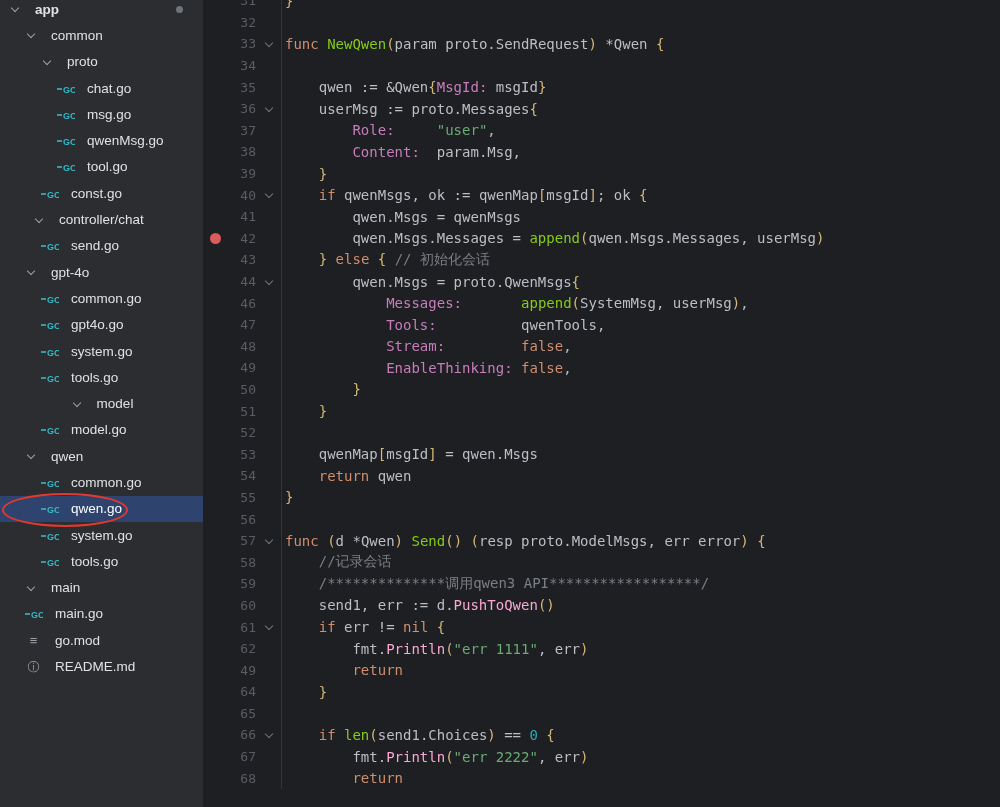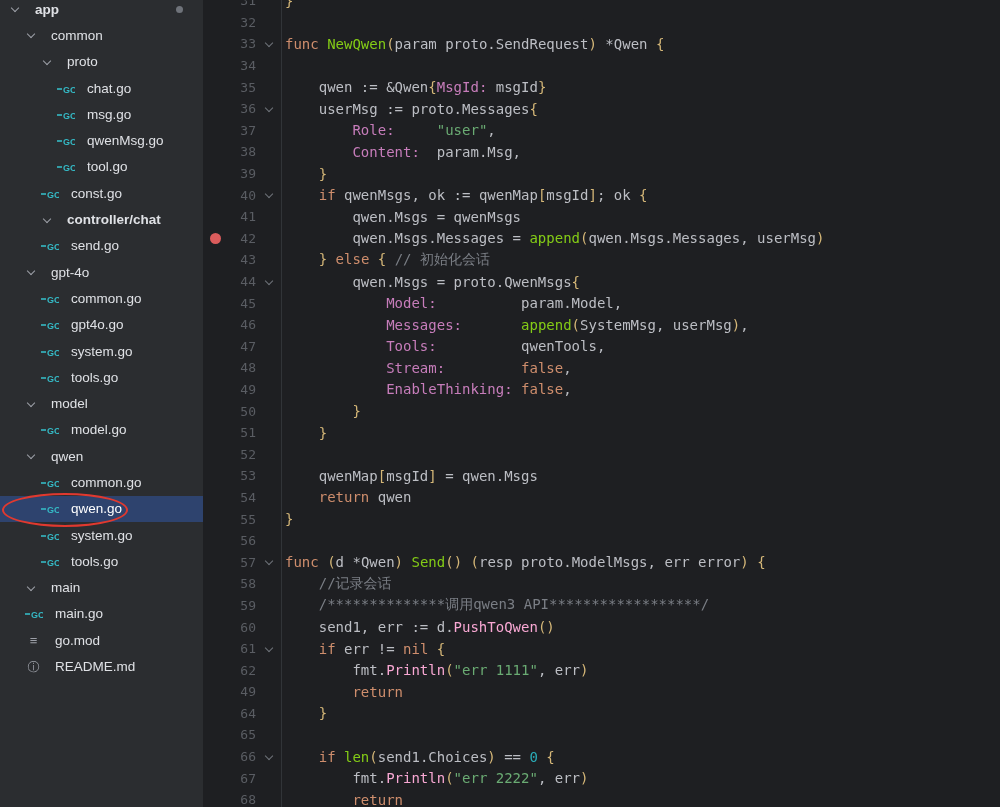--- a/index.html
+++ b/index.html
@@ -92,21 +92,21 @@
         </div>
         <div class="tree-row" style="padding-left: 40px;">
           <span class="ficon">
             <svg width="19" height="13" viewBox="0 0 19 13">
               <line x1="1" y1="7" x2="6" y2="7" stroke="#35B9C5" stroke-width="1.6"></line>
               <text x="7" y="10.5" font-size="9" font-weight="bold" fill="#35B9C5" font-family="Liberation Sans, sans-serif">GO</text>
             </svg>
           </span>
           <span class="tree-label">const.go</span>
         </div>
-        <div class="tree-row" style="padding-left: 40px; font-weight: bold;">
+        <div class="tree-row" style="padding-left: 32px;">
           <span class="chev"></span>
           <span class="tree-label">controller/chat</span>
         </div>
         <div class="tree-row" style="padding-left: 40px;">
           <span class="ficon">
             <svg width="19" height="13" viewBox="0 0 19 13">
               <line x1="1" y1="7" x2="6" y2="7" stroke="#35B9C5" stroke-width="1.6"></line>
               <text x="7" y="10.5" font-size="9" font-weight="bold" fill="#35B9C5" font-family="Liberation Sans, sans-serif">GO</text>
             </svg>
           </span>
@@ -145,21 +145,21 @@
         </div>
         <div class="tree-row" style="padding-left: 40px;">
           <span class="ficon">
             <svg width="19" height="13" viewBox="0 0 19 13">
               <line x1="1" y1="7" x2="6" y2="7" stroke="#35B9C5" stroke-width="1.6"></line>
               <text x="7" y="10.5" font-size="9" font-weight="bold" fill="#35B9C5" font-family="Liberation Sans, sans-serif">GO</text>
             </svg>
           </span>
           <span class="tree-label">tools.go</span>
         </div>
-        <div class="tree-row" style="padding-left: 24px;">
+        <div class="tree-row" style=" justify-content: center;">
           <span class="chev"></span>
           <span class="tree-label">model</span>
         </div>
         <div class="tree-row" style="padding-left: 40px;">
           <span class="ficon">
             <svg width="19" height="13" viewBox="0 0 19 13">
               <line x1="1" y1="7" x2="6" y2="7" stroke="#35B9C5" stroke-width="1.6"></line>
               <text x="7" y="10.5" font-size="9" font-weight="bold" fill="#35B9C5" font-family="Liberation Sans, sans-serif">GO</text>
             </svg>
           </span>
@@ -238,21 +238,20 @@
         <div class="code-line"><div class="gut-bp"></div><div class="gut-num">35</div><div class="gut-fold"></div><div><span class="tk-d">    qwen := &amp;Qwen</span><span class="tk-b">{</span><span class="tk-p">MsgId:</span><span class="tk-d"> msgId</span><span class="tk-b">}</span></div></div>
         <div class="code-line"><div class="gut-bp"></div><div class="gut-num">36</div><div class="gut-fold"><span class="fold-chev"></span></div><div><span class="tk-d">    userMsg := proto.Messages</span><span class="tk-b">{</span></div></div>
         <div class="code-line"><div class="gut-bp"></div><div class="gut-num">37</div><div class="gut-fold"></div><div><span class="tk-d">        </span><span class="tk-p">Role:</span><span class="tk-d">     </span><span class="tk-s">"user"</span><span class="tk-d">,</span></div></div>
         <div class="code-line"><div class="gut-bp"></div><div class="gut-num">38</div><div class="gut-fold"></div><div><span class="tk-d">        </span><span class="tk-p">Content:</span><span class="tk-d">  </span><span class="tk-d">param.Msg,</span></div></div>
         <div class="code-line"><div class="gut-bp"></div><div class="gut-num">39</div><div class="gut-fold"></div><div><span class="tk-d">    </span><span class="tk-b">}</span></div></div>
         <div class="code-line"><div class="gut-bp"></div><div class="gut-num">40</div><div class="gut-fold"><span class="fold-chev"></span></div><div><span class="tk-d">    </span><span class="tk-k">if </span><span class="tk-d">qwenMsgs, ok := qwenMap</span><span class="tk-b">[</span><span class="tk-d">msgId</span><span class="tk-b">]</span><span class="tk-d">; ok </span><span class="tk-b">{</span></div></div>
         <div class="code-line"><div class="gut-bp"></div><div class="gut-num">41</div><div class="gut-fold"></div><div><span class="tk-d">        qwen.Msgs = qwenMsgs</span></div></div>
         <div class="code-line"><div class="gut-bp"><div class="bp"></div></div><div class="gut-num">42</div><div class="gut-fold"></div><div><span class="tk-d">        qwen.Msgs.Messages = </span><span class="tk-f">append</span><span class="tk-b">(</span><span class="tk-d">qwen.Msgs.Messages, userMsg</span><span class="tk-b">)</span></div></div>
         <div class="code-line"><div class="gut-bp"></div><div class="gut-num">43</div><div class="gut-fold"></div><div><span class="tk-d">    </span><span class="tk-b">}</span><span class="tk-d"> </span><span class="tk-k">else</span><span class="tk-d"> </span><span class="tk-b">{</span><span class="tk-d"> </span><span class="tk-c">// 初始化会话</span></div></div>
         <div class="code-line"><div class="gut-bp"></div><div class="gut-num">44</div><div class="gut-fold"><span class="fold-chev"></span></div><div><span class="tk-d">        qwen.Msgs = proto.QwenMsgs</span><span class="tk-b">{</span></div></div>
-        <div class="code-line"><div class="gut-bp"></div><div class="gut-num">45</div><div class="gut-fold"></div><div><span class="tk-d">            </span><span class="tk-p">Model:</span><span class="tk-d">          </span><span class="tk-d">param.Model,</span></div></div>
         <div class="code-line"><div class="gut-bp"></div><div class="gut-num">46</div><div class="gut-fold"></div><div><span class="tk-d">            </span><span class="tk-p">Messages:</span><span class="tk-d">       </span><span class="tk-f">append</span><span class="tk-b">(</span><span class="tk-d">SystemMsg, userMsg</span><span class="tk-b">)</span><span class="tk-d">,</span></div></div>
         <div class="code-line"><div class="gut-bp"></div><div class="gut-num">47</div><div class="gut-fold"></div><div><span class="tk-d">            </span><span class="tk-p">Tools:</span><span class="tk-d">          </span><span class="tk-d">qwenTools,</span></div></div>
         <div class="code-line"><div class="gut-bp"></div><div class="gut-num">48</div><div class="gut-fold"></div><div><span class="tk-d">            </span><span class="tk-p">Stream:</span><span class="tk-d">         </span><span class="tk-k">false</span><span class="tk-d">,</span></div></div>
         <div class="code-line"><div class="gut-bp"></div><div class="gut-num">49</div><div class="gut-fold"></div><div><span class="tk-d">            </span><span class="tk-p">EnableThinking:</span><span class="tk-d"> </span><span class="tk-k">false</span><span class="tk-d">,</span></div></div>
         <div class="code-line"><div class="gut-bp"></div><div class="gut-num">50</div><div class="gut-fold"></div><div><span class="tk-d">        </span><span class="tk-b">}</span></div></div>
         <div class="code-line"><div class="gut-bp"></div><div class="gut-num">51</div><div class="gut-fold"></div><div><span class="tk-d">    </span><span class="tk-b">}</span></div></div>
         <div class="code-line"><div class="gut-bp"></div><div class="gut-num">52</div><div class="gut-fold"></div><div></div></div>
         <div class="code-line"><div class="gut-bp"></div><div class="gut-num">53</div><div class="gut-fold"></div><div><span class="tk-d">    qwenMap</span><span class="tk-b">[</span><span class="tk-d">msgId</span><span class="tk-b">]</span><span class="tk-d"> = qwen.Msgs</span></div></div>
         <div class="code-line"><div class="gut-bp"></div><div class="gut-num">54</div><div class="gut-fold"></div><div><span class="tk-d">    </span><span class="tk-k">return </span><span class="tk-d">qwen</span></div></div>
         <div class="code-line"><div class="gut-bp"></div><div class="gut-num">55</div><div class="gut-fold"></div><div><span class="tk-b">}</span></div></div>

